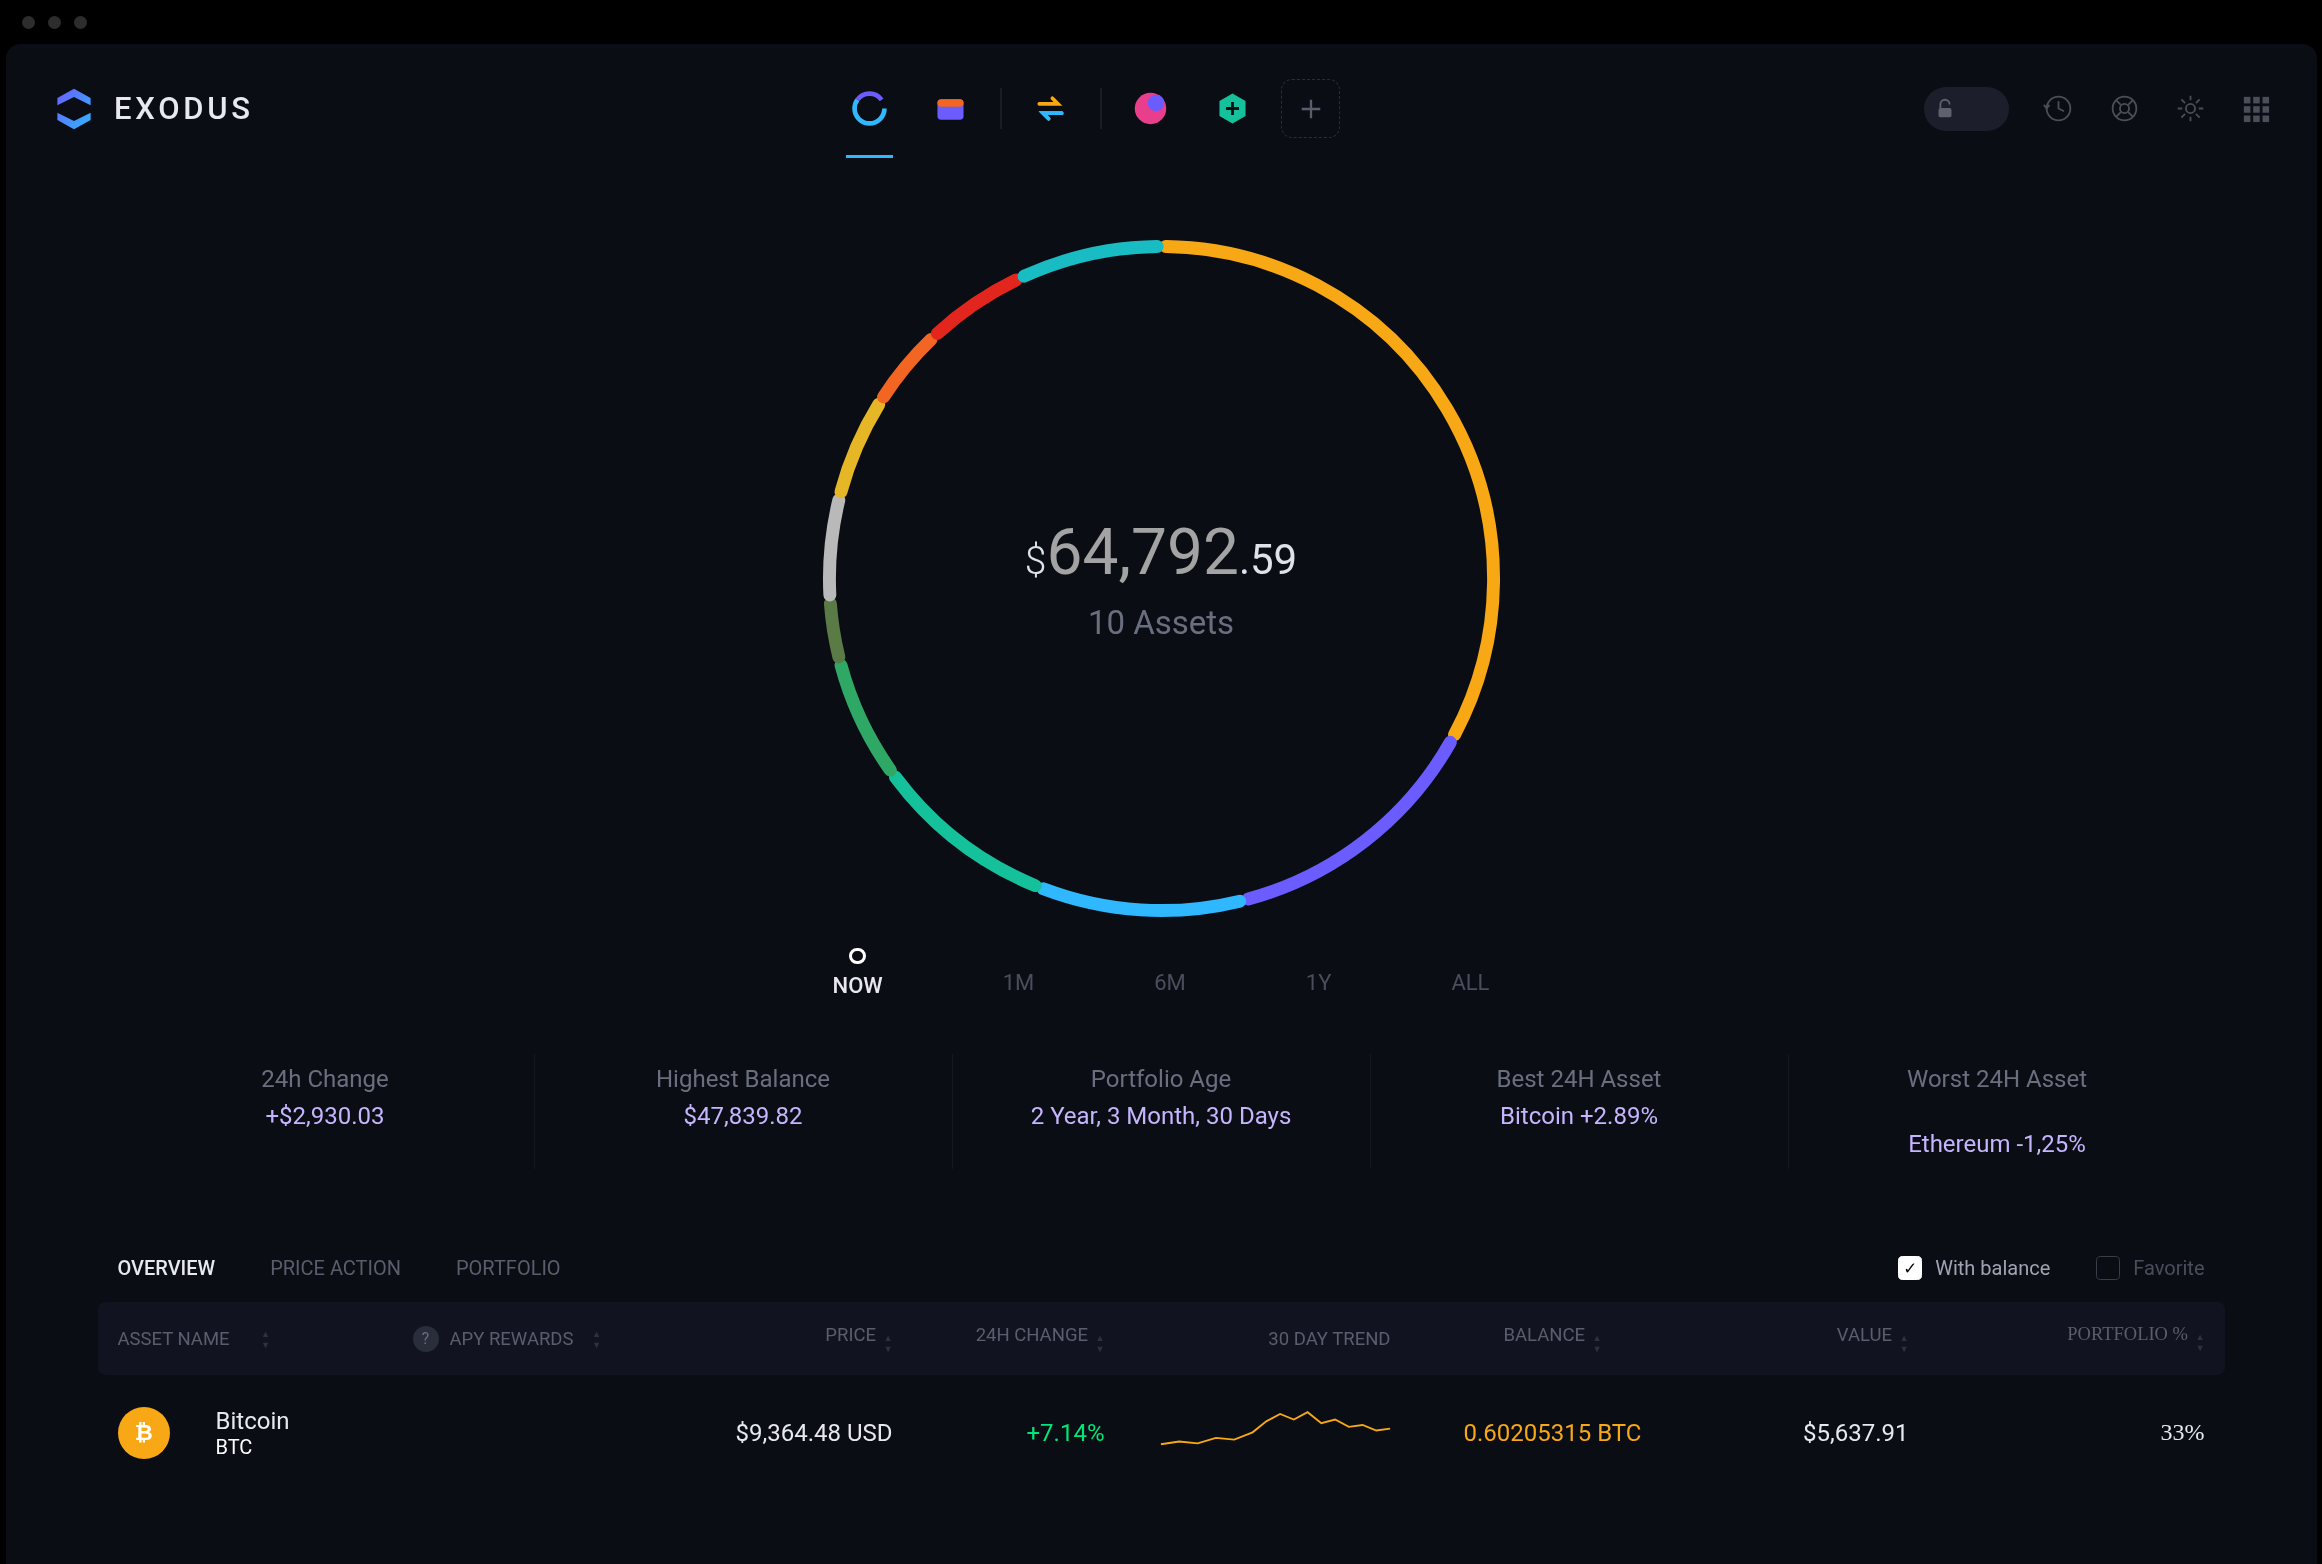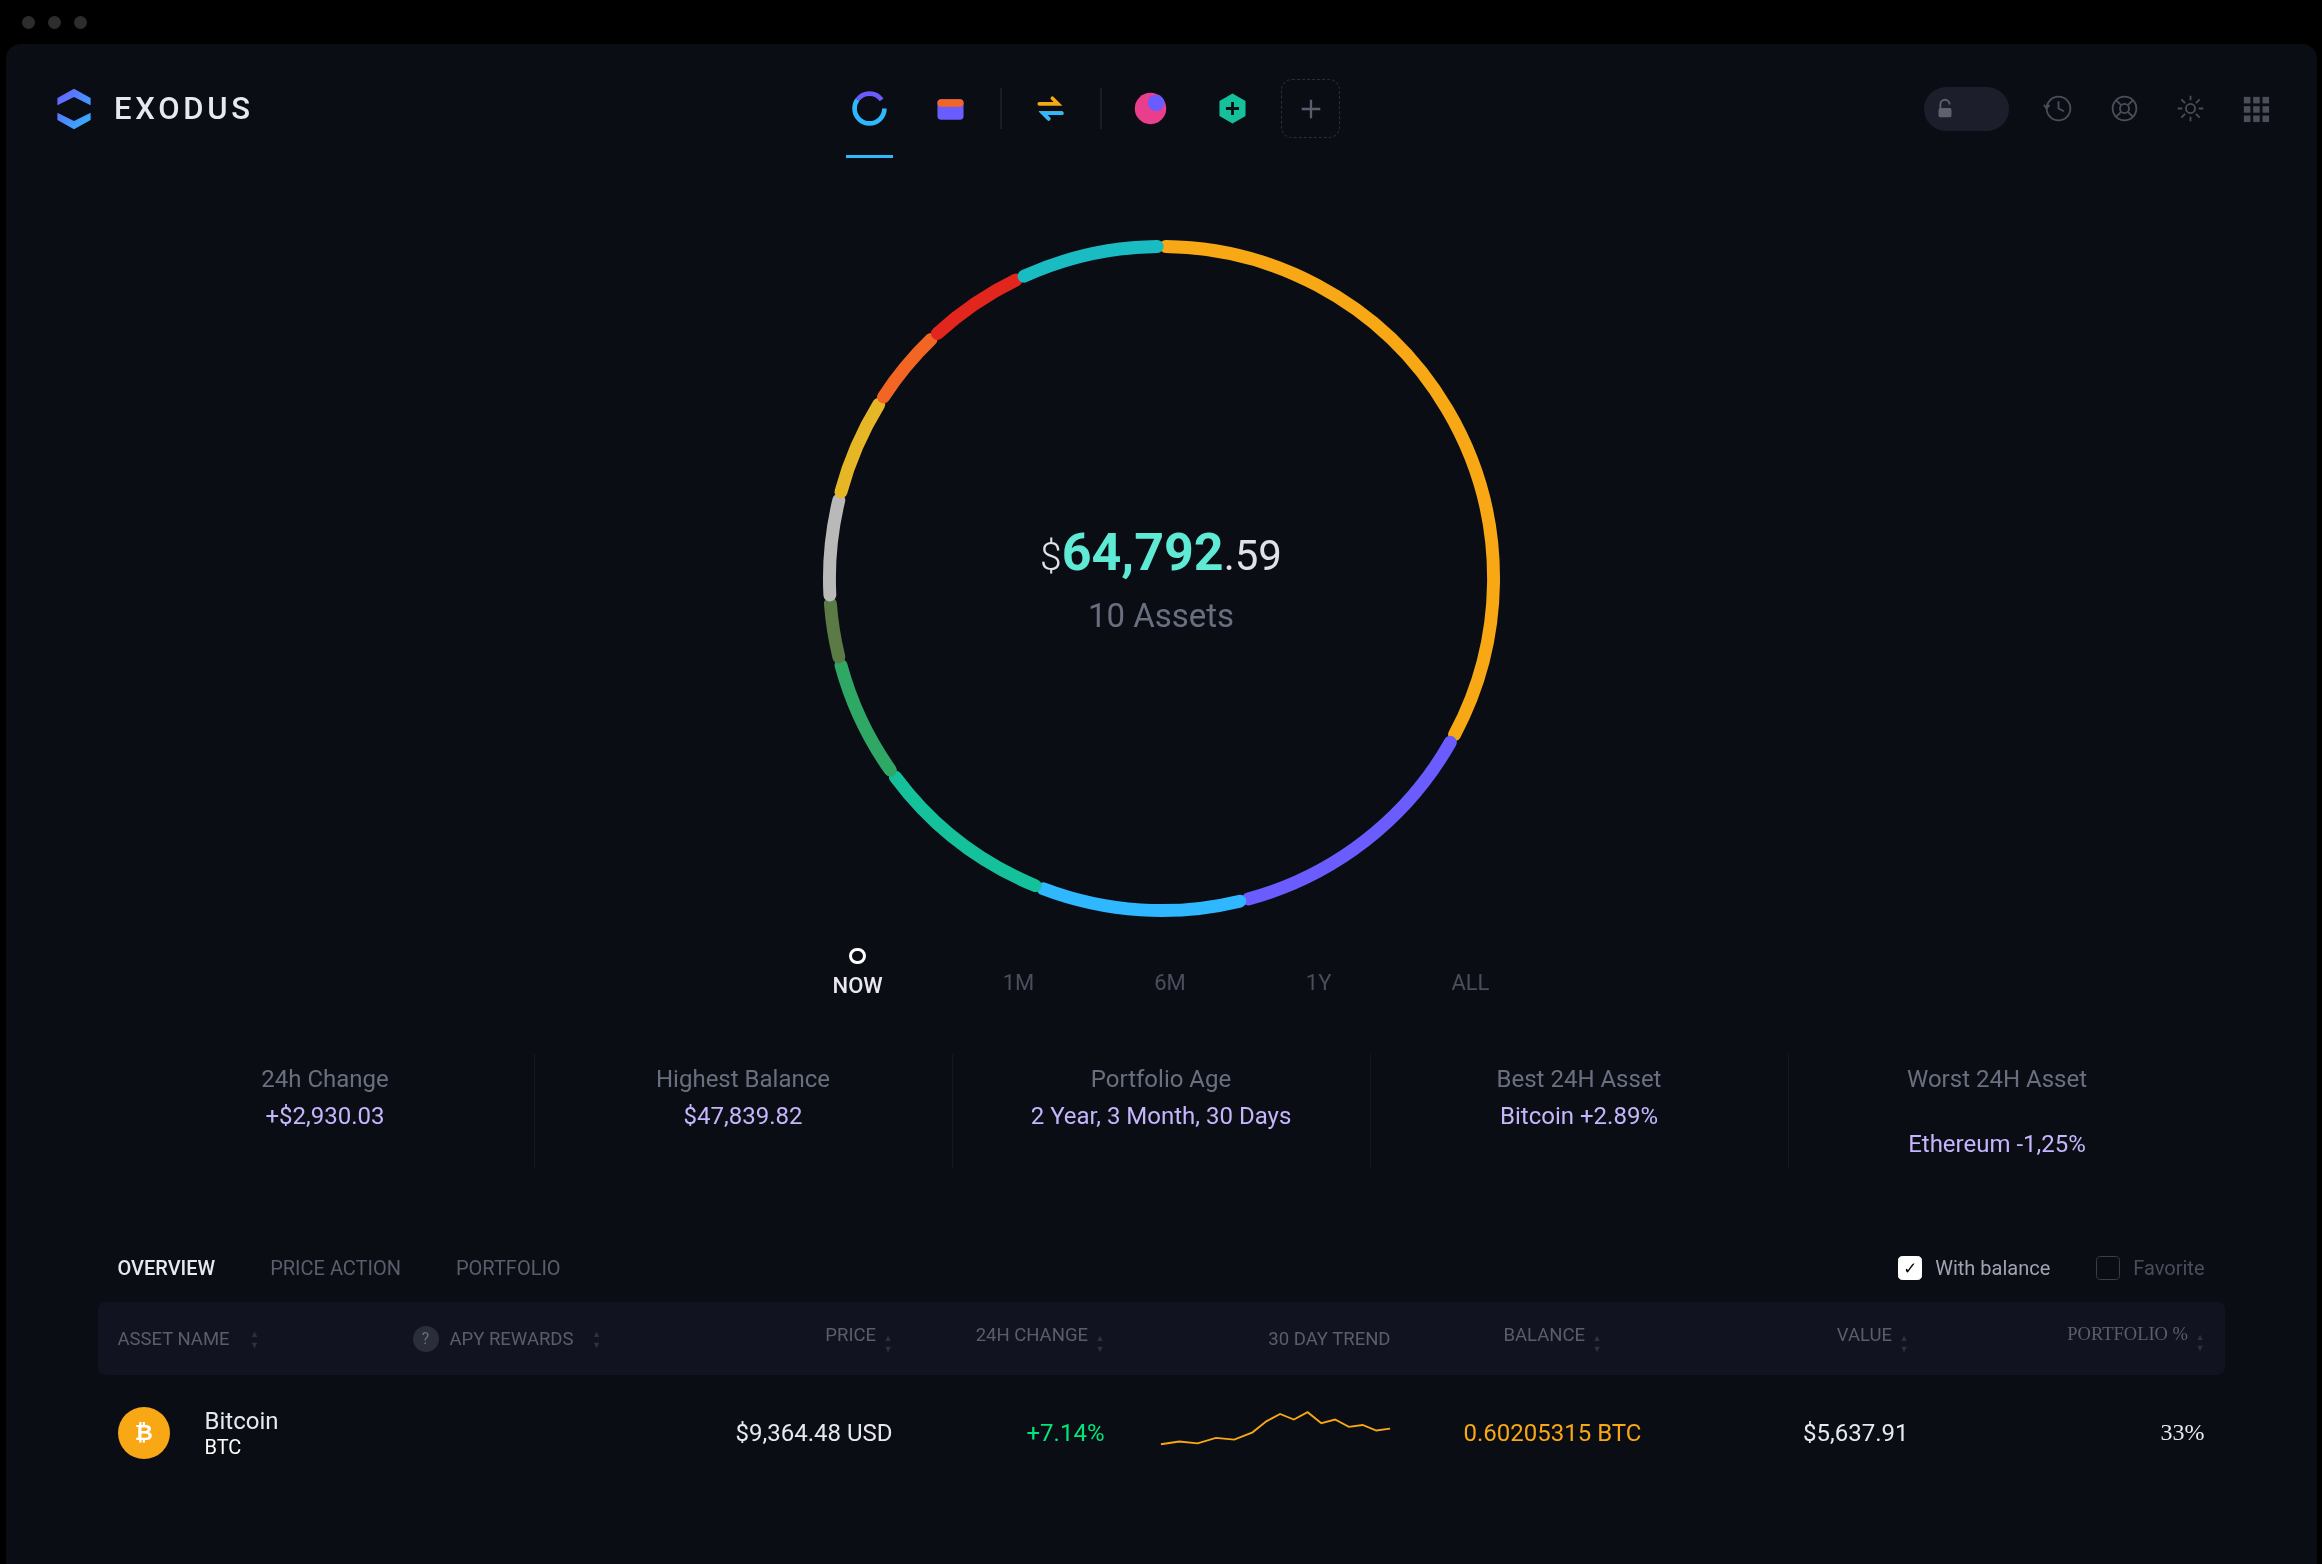--- a/index.html
+++ b/index.html
@@ -143,23 +143,23 @@
   display: flex;
   align-items: baseline;
   justify-content: center;
 }
 .balance-dollar {
   font-size: 39px;
   font-weight: 300;
   color: #dfe2ea;
 }
 .balance-main {
-  font-size: 52px;
-  font-weight: 700;
-  color: #5eead4;
+  font-size: 64px;
+  font-weight: 400;
+  color: #a3a3a3;
 }
 .balance-cents {
   font-size: 42px;
   color: #dfe2ea;
 }
 .assets-line {
   font-size: 33px;
   color: #6a6f80;
   margin-top: 13px;
 }
@@ -272,21 +272,21 @@
 .checkbox-item.faded .checkbox-label { color: #4a4e5c; }
 .table-header {
   display: flex;
   padding: 22px 20px;
   background: #111420;
   border-radius: 7.4px;
   font-size: 18.5px;
   color: #5a5e6c;
   align-items: center;
 }
-.col-asset { width: 295px; display: flex; align-items: center; gap: 13px; }
+.col-asset { width: 295px; display: flex; align-items: center; gap: 24px; }
 .col-apy { width: 240px; display: flex; align-items: center; gap: 11px; }
 .col-price { width: 240px; text-align: right; }
 .col-change { width: 212px; text-align: right; }
 .col-trend { width: 314px; text-align: right; padding-right: 28px; }
 .col-balance { width: 268px; text-align: center; }
 .col-value { width: 222px; text-align: right; }
 .col-pct { flex: 1; text-align: right; font-family: Liberation Serif, serif; }
 .help-circle {
   width: 26px;
   height: 26px;

